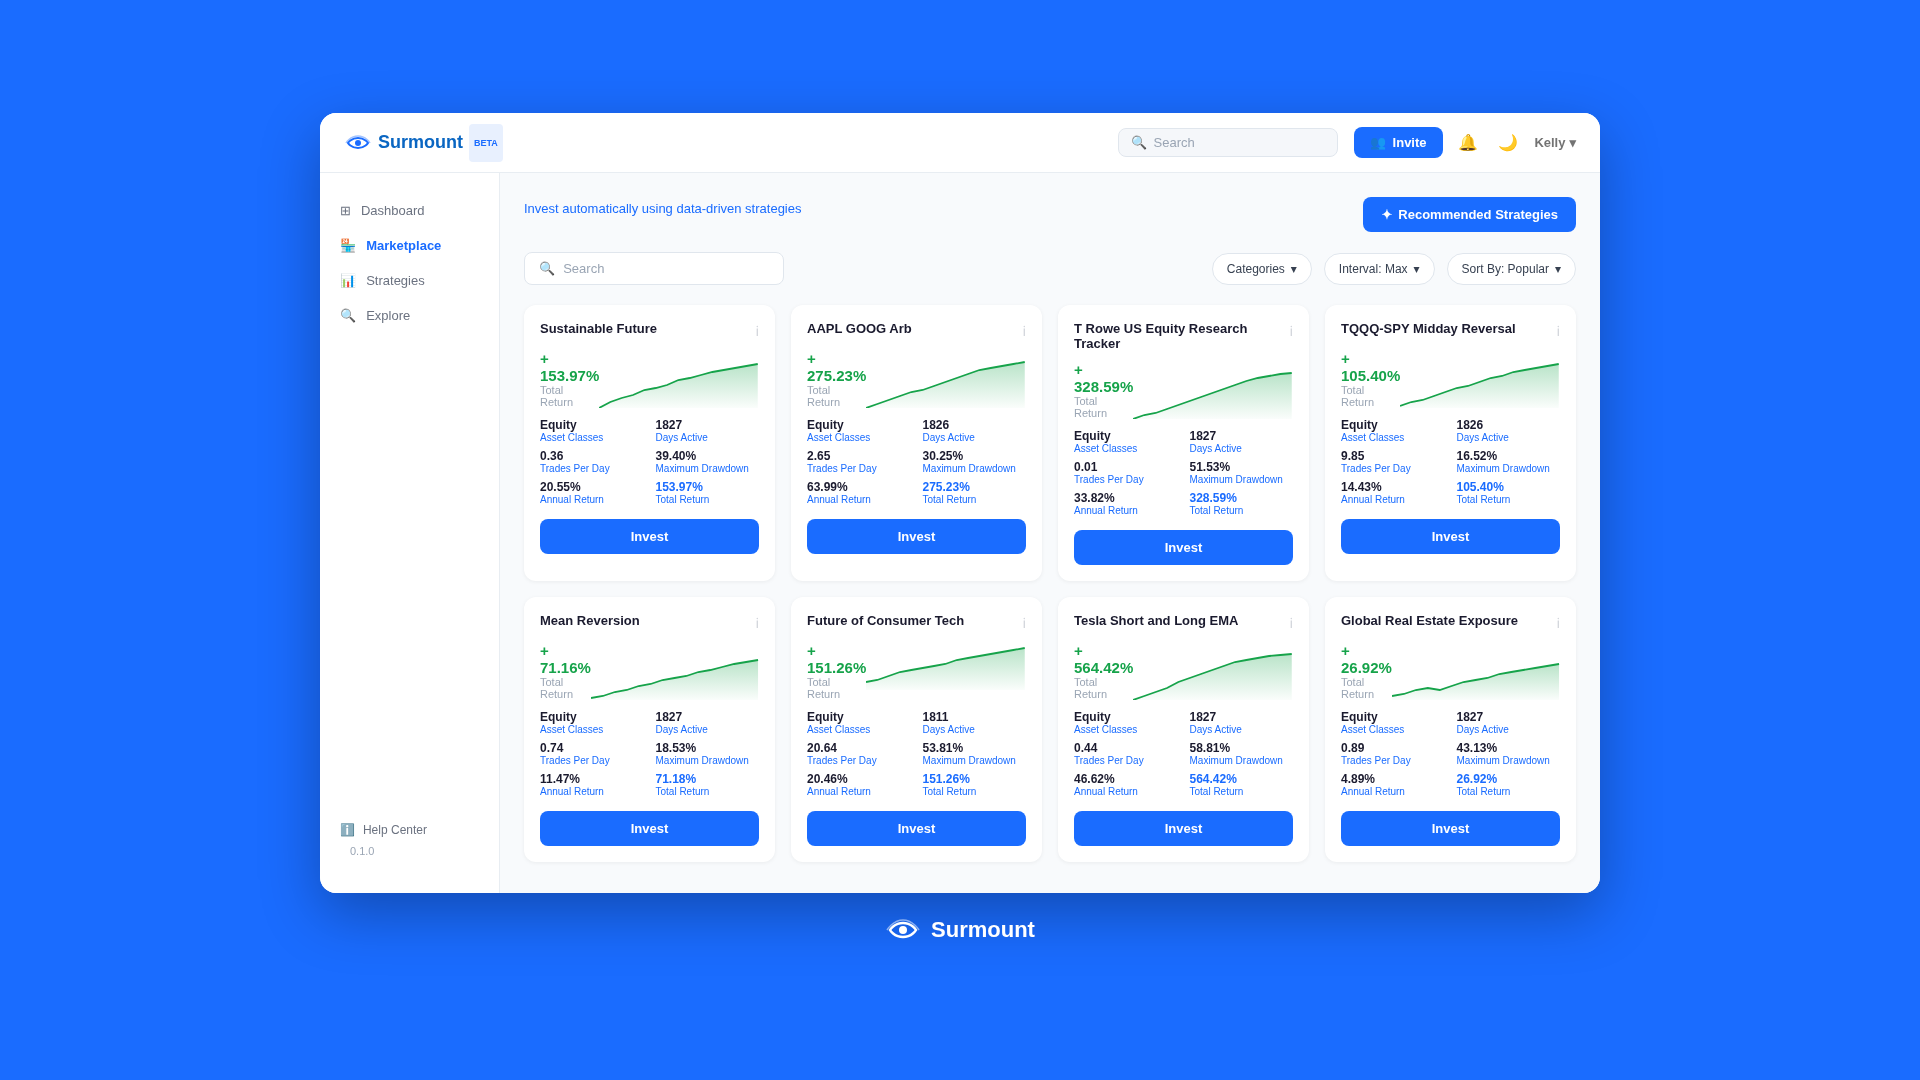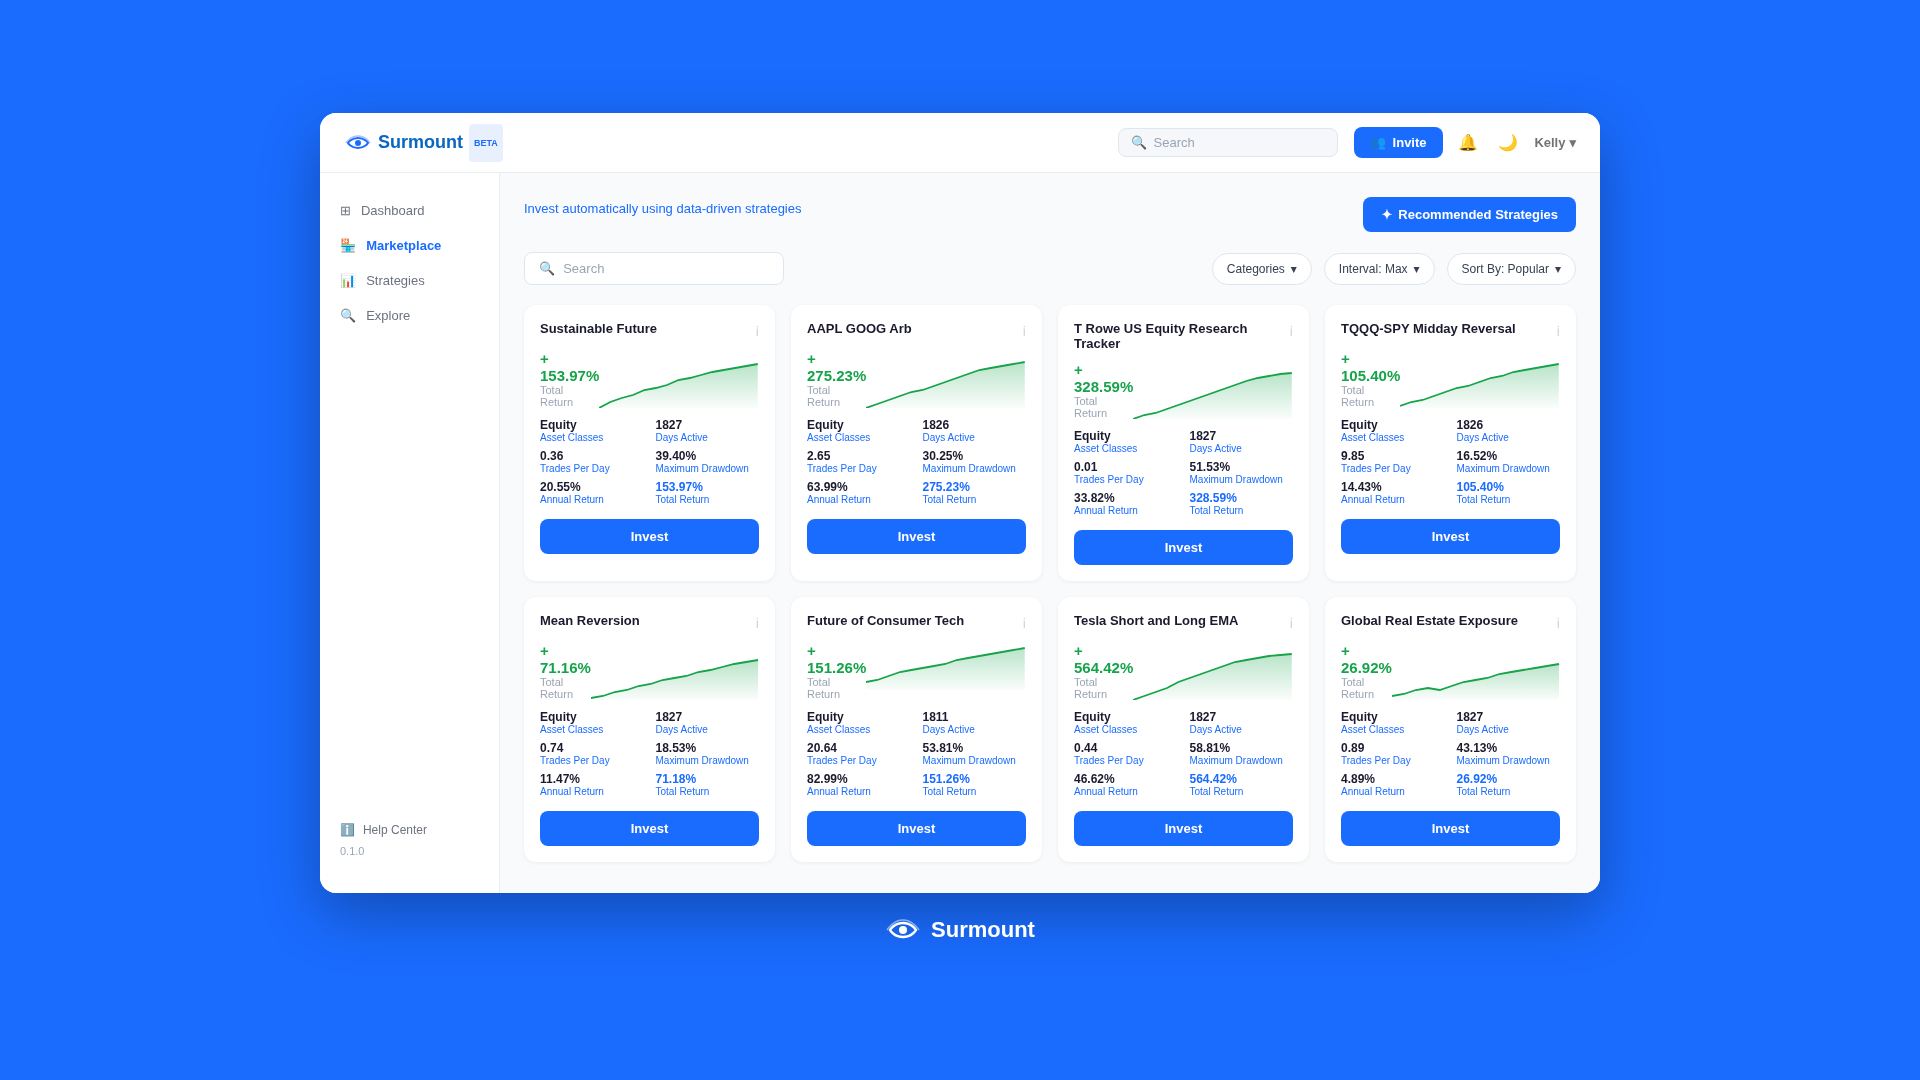--- a/index.html
+++ b/index.html
@@ -142,20 +142,21 @@
       gap: 8px;
       font-size: 12px;
       color: #6b7280;
       cursor: pointer;
     }
     .version {
       font-size: 11px;
       color: #9aa5b4;
       margin-top: 8px;
       padding-left: 0;
+      margin-left: 10px;
     }
     
     .content {
       flex: 1;
       padding: 24px;
       overflow-y: auto;
       background: #f8fafc;
     }
     .page-header {
       display: flex;
@@ -678,21 +679,21 @@
       </div>
       <div class="stat-item">
         <div class="stat-value">20.64</div>
         <div class="stat-label">Trades Per Day</div>
       </div>
       <div class="stat-item">
         <div class="stat-value">53.81%</div>
         <div class="stat-label">Maximum Drawdown</div>
       </div>
       <div class="stat-item">
-        <div class="stat-value">82.99%</div>
+        <div class="stat-value">20.46%</div>
         <div class="stat-label">Annual Return</div>
       </div>
       <div class="stat-item">
         <div class="stat-value" style="color:#1a6cff">151.26%</div>
         <div class="stat-label">Total Return</div>
       </div>
     </div>
     <button class="invest-btn">Invest</button>
   </div>
           <div class="strategy-card">

